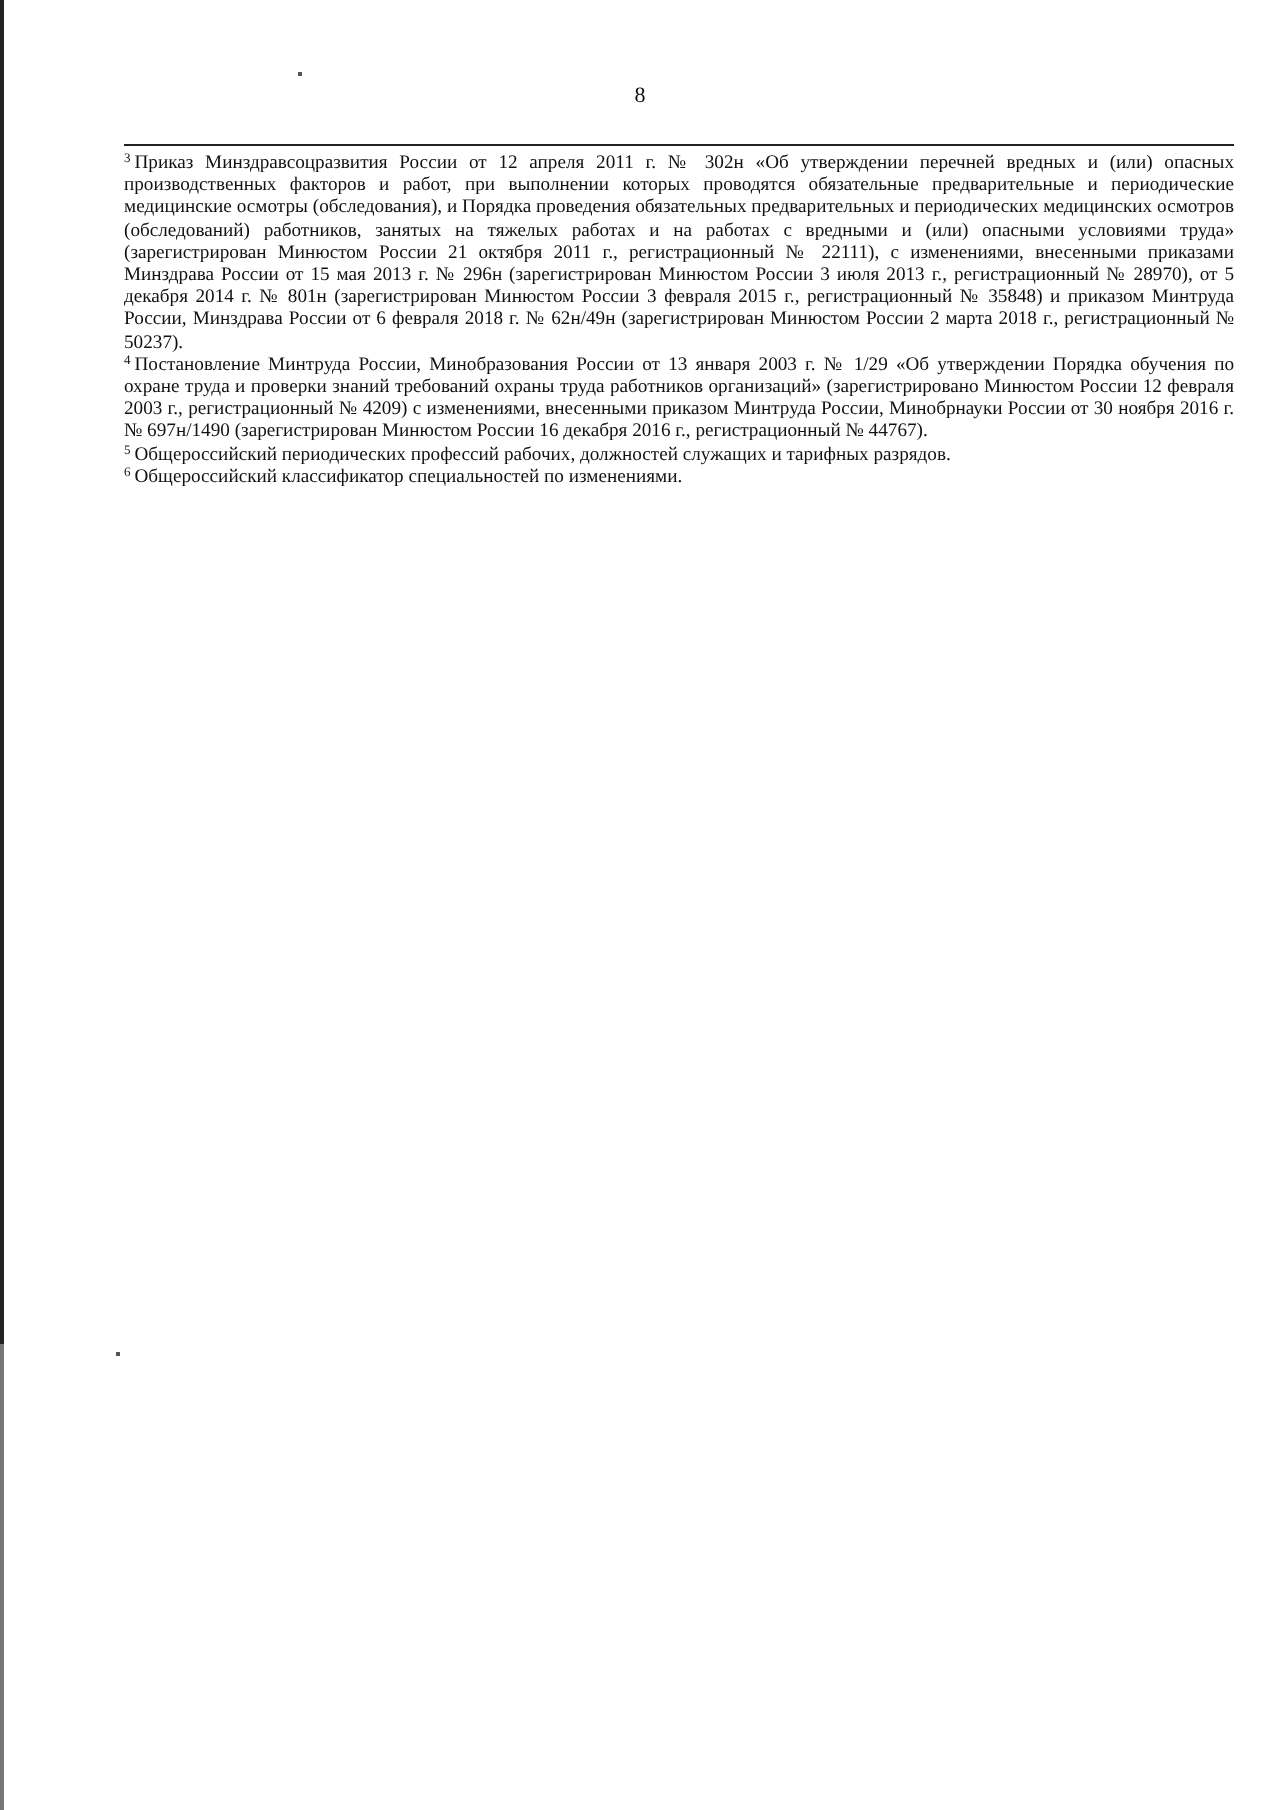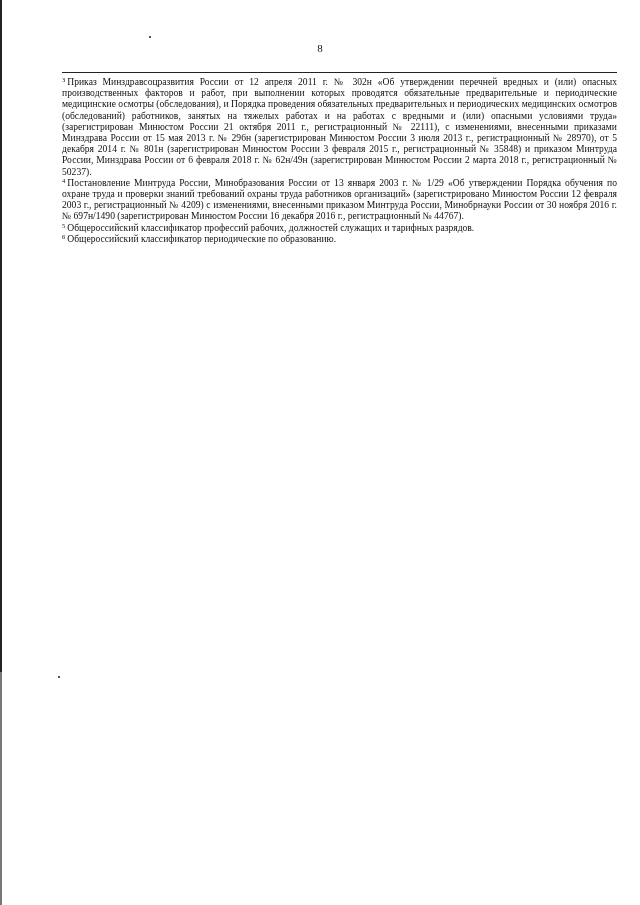--- a/index.html
+++ b/index.html
@@ -27,15 +27,15 @@
 <div class="speck" style="left:149px; top:36px;"></div>
 <div class="speck" style="left:58px; top:676px;"></div>
 
 <div class="page-number">8</div>
 
 <div class="rule"></div>
 
 <div class="footnotes">
   <p class="footnote"><sup>3</sup><span>Приказ Минздравсоцразвития России от 12 апреля 2011 г. № 302н «Об утверждении перечней вредных и (или) опасных производственных факторов и работ, при выполнении которых проводятся обязательные предварительные и периодические медицинские осмотры (обследования), и Порядка проведения обязательных предварительных и периодических медицинских осмотров (обследований) работников, занятых на тяжелых работах и на работах с вредными и (или) опасными условиями труда» (зарегистрирован Минюстом России 21 октября 2011 г., регистрационный № 22111), с изменениями, внесенными приказами Минздрава России от 15 мая 2013 г. № 296н (зарегистрирован Минюстом России 3 июля 2013 г., регистрационный № 28970), от 5 декабря 2014 г. № 801н (зарегистрирован Минюстом России 3 февраля 2015 г., регистрационный № 35848) и приказом Минтруда России, Минздрава России от 6 февраля 2018 г. № 62н/49н (зарегистрирован Минюстом России 2 марта 2018 г., регистрационный № 50237).</span></p>
   <p class="footnote"><sup>4</sup><span>Постановление Минтруда России, Минобразования России от 13 января 2003 г. № 1/29 «Об утверждении Порядка обучения по охране труда и проверки знаний требований охраны труда работников организаций» (зарегистрировано Минюстом России 12 февраля 2003 г., регистрационный № 4209) с изменениями, внесенными приказом Минтруда России, Минобрнауки России от 30 ноября 2016 г. № 697н/1490 (зарегистрирован Минюстом России 16 декабря 2016 г., регистрационный № 44767).</span></p>
-  <p class="footnote"><sup>5</sup><span>Общероссийский классификатор профессий рабочих, должностей служащих и тарифных разрядов.</span></p>
-  <p class="footnote"><sup>6</sup><span>Общероссийский классификатор периодические по образованию.</span></p>
+  <p class="footnote"><sup>5</sup><span>Общероссийский периодических профессий рабочих, должностей служащих и тарифных разрядов.</span></p>
+  <p class="footnote"><sup>6</sup><span>Общероссийский классификатор специальностей по изменениями.</span></p>
 </div>
 
 </body></html>

